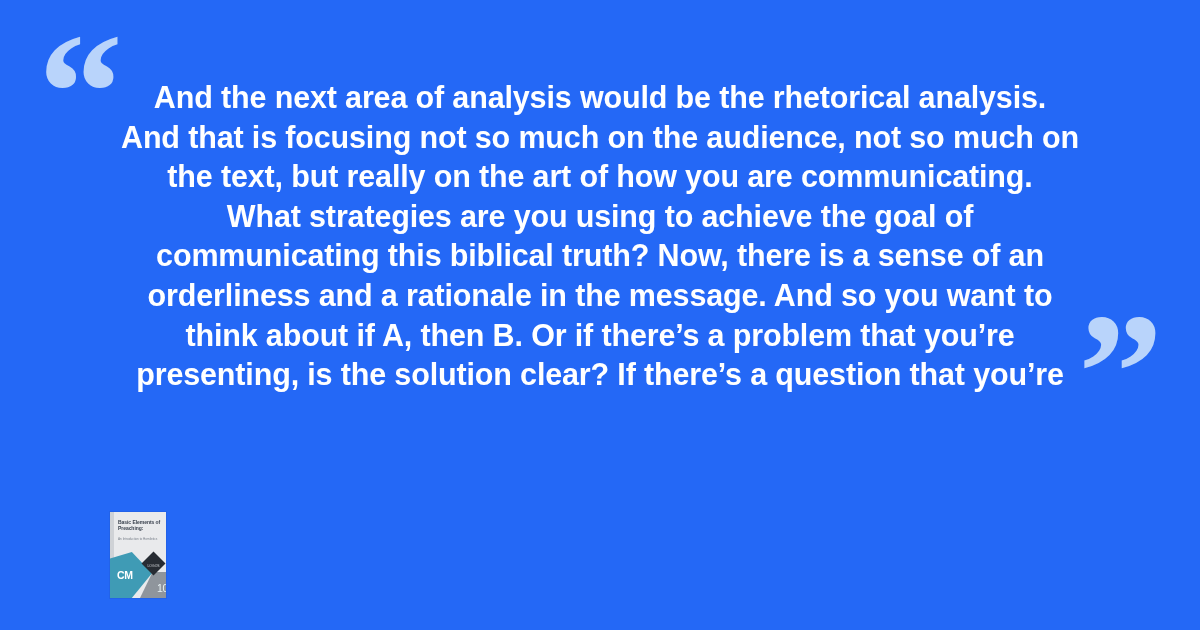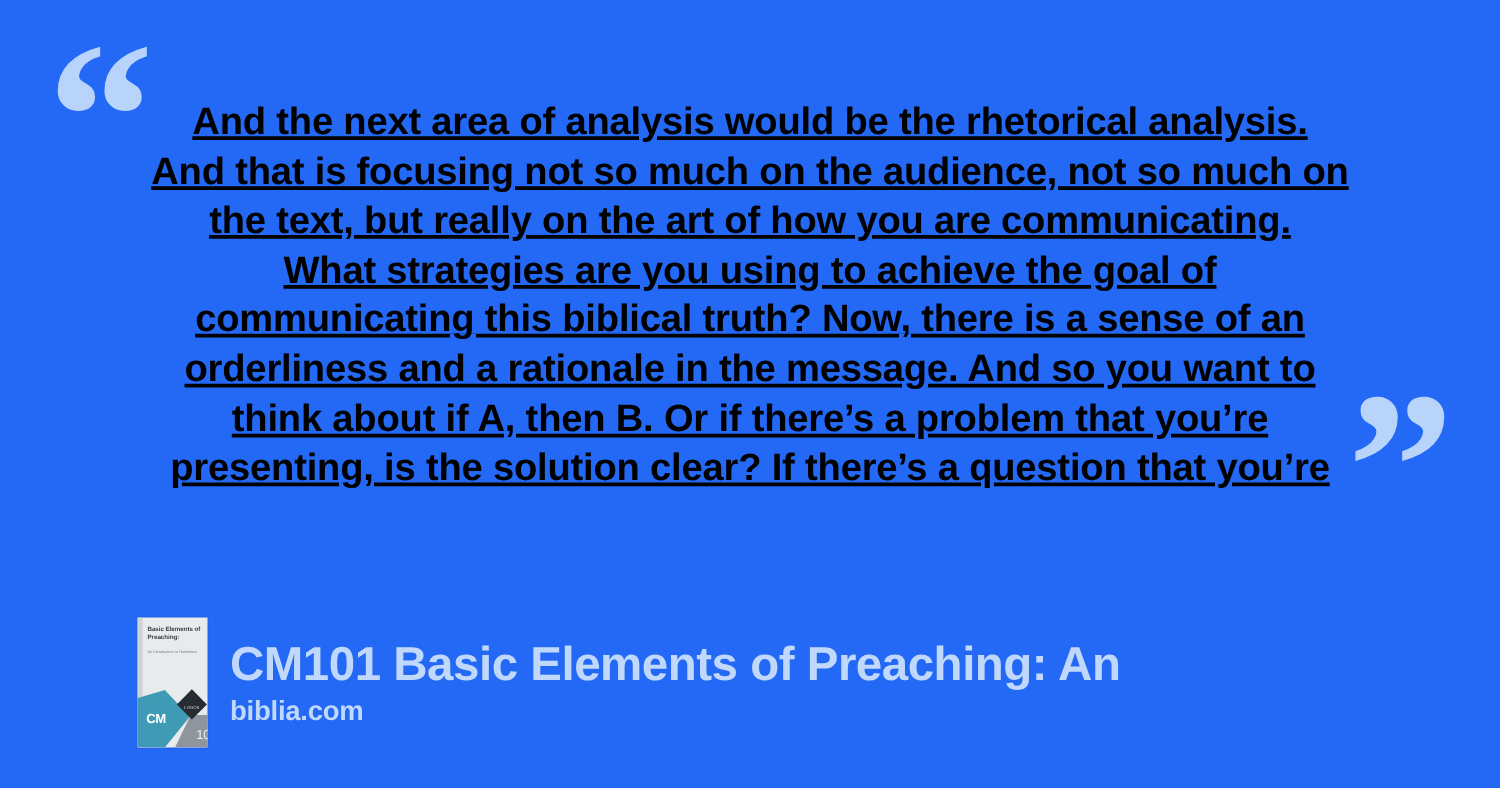--- a/index.html
+++ b/index.html
@@ -42,45 +42,44 @@
     font-size: 170px;
   }
 
   
   .quote-body {
     position: absolute;
     left: 118px;
     top: 78px;
     width: 964px;
     text-align: center;
-    color: #000000;
+    color: #ffffff;
     font-family: "Liberation Sans", sans-serif;
     font-weight: 700;
     font-size: 30.5px;
     line-height: 39.6px;
     letter-spacing: -0.15px;
     white-space: pre-line;
-    text-decoration: underline;
   }
 
   
   .footer {
     position: absolute;
     left: 110px;
     bottom: 32px;
     display: flex;
     align-items: center;
     gap: 18px;
   }
 
   
   .cover {
     position: relative;
     width: 56px;
-    height: 104px;
+    height: 86px;
     background: #e9eaec;
     flex: 0 0 auto;
     overflow: hidden;
     box-shadow: 0 0 0 1px rgba(0,0,0,0.05);
   }
   .cover-spine {
     position: absolute;
     left: 0; top: 0; bottom: 0;
     width: 4px;
     background: #cfd2d6;
@@ -218,19 +217,15 @@
       <div class="cover-title">Basic Elements of Preaching:</div>
       <div class="cover-sub">An Introduction to Homiletics</div>
       <div class="cover-gray"></div>
       <div class="cover-chevron"></div>
       <div class="cover-cm">CM</div>
       <div class="cover-101">101</div>
       <div class="cover-badge"></div>
       <div class="cover-badge-txt">LOGOS</div>
     </div>
 
-    <div class="footer-text">
-      <div class="footer-title">CM101 Basic Elements of Preaching: An</div>
-      <div class="footer-site">biblia.com</div>
-    </div>
 
   </div>
 </div>
 
 </body></html>

